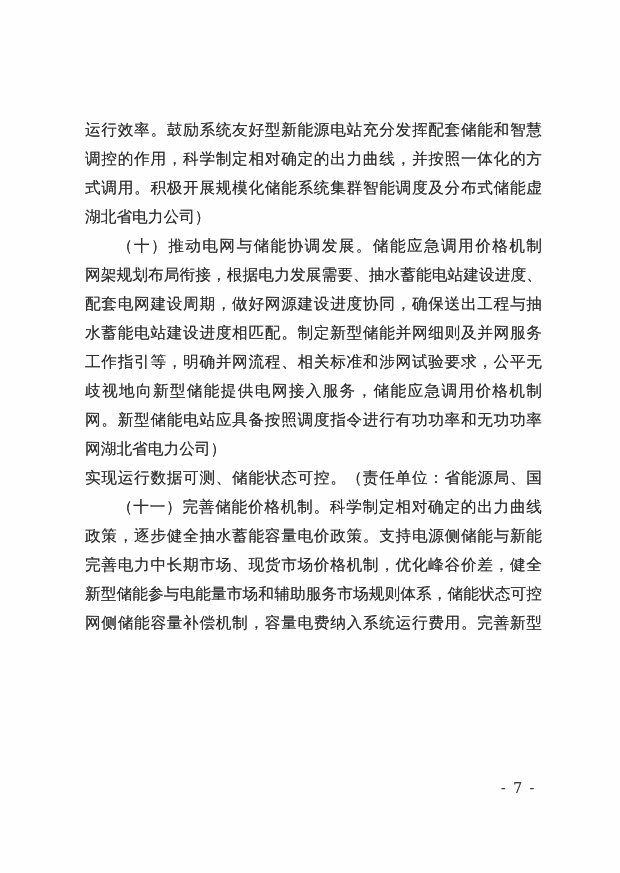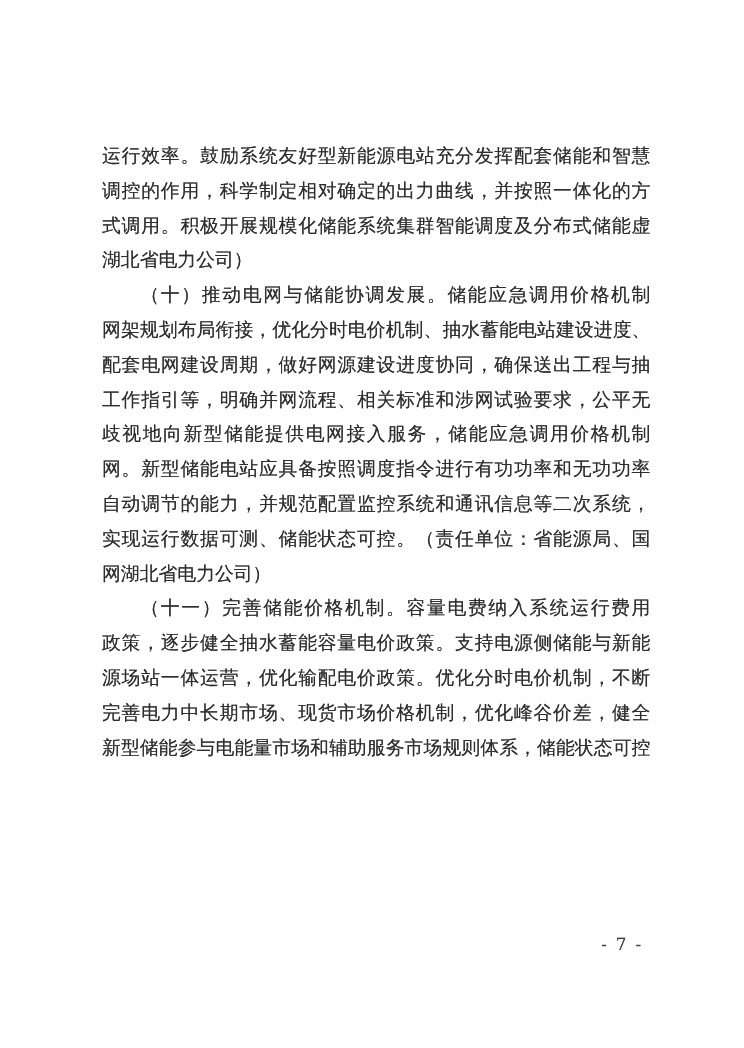--- a/index.html
+++ b/index.html
@@ -55,28 +55,28 @@
 </head>
 <body>
 
 <div id="page">
   <div id="doc-body">
       <div class="doc-line"><span class="seg">运行效率。鼓励系统友好型新能源电站充分发挥配套储能和智慧</span></div>
       <div class="doc-line"><span class="seg">调控的作用，科学制定相对确定的出力曲线，并按照一体化的方</span></div>
       <div class="doc-line"><span class="seg">式调用。积极开展规模化储能系统集群智能调度及分布式储能虚</span></div>
       <div class="doc-line no-fill"><span class="seg">湖北省电力公司）</span></div>
       <div class="doc-line indent"><span class="seg-bold">（十）推动电网与储能协调发展。</span><span class="seg">储能应急调用价格机制</span></div>
-      <div class="doc-line"><span class="seg">网架规划布局衔接，优化分时电价机制、抽水蓄能电站建设进度、</span></div>
+      <div class="doc-line"><span class="seg">网架规划布局衔接，根据电力发展需要、抽水蓄能电站建设进度、</span></div>
       <div class="doc-line"><span class="seg">配套电网建设周期，做好网源建设进度协同，确保送出工程与抽</span></div>
+      <div class="doc-line"><span class="seg">水蓄能电站建设进度相匹配。制定新型储能并网细则及并网服务</span></div>
       <div class="doc-line"><span class="seg">工作指引等，明确并网流程、相关标准和涉网试验要求，公平无</span></div>
       <div class="doc-line"><span class="seg">歧视地向新型储能提供电网接入服务，储能应急调用价格机制</span></div>
       <div class="doc-line"><span class="seg">网。新型储能电站应具备按照调度指令进行有功功率和无功功率</span></div>
-      <div class="doc-line"><span class="seg">自动调节的能力，并规范配置监控系统和通讯信息等二次系统，</span></div>
+      <div class="doc-line no-fill"><span class="seg">网湖北省电力公司）</span></div>
       <div class="doc-line"><span class="seg">实现运行数据可测、储能状态可控。（责任单位：省能源局、国</span></div>
-      <div class="doc-line no-fill"><span class="seg">网湖北省电力公司）</span></div>
-      <div class="doc-line indent"><span class="seg-bold">（十一）完善储能价格机制。</span><span class="seg">容量电费纳入系统运行费用</span></div>
+      <div class="doc-line indent"><span class="seg-bold">（十一）完善储能价格机制。</span><span class="seg">科学制定相对确定的出力曲线</span></div>
       <div class="doc-line"><span class="seg">政策，逐步健全抽水蓄能容量电价政策。支持电源侧储能与新能</span></div>
-      <div class="doc-line"><span class="seg">源场站一体运营，优化输配电价政策。优化分时电价机制，不断</span></div>
       <div class="doc-line"><span class="seg">完善电力中长期市场、现货市场价格机制，优化峰谷价差，健全</span></div>
       <div class="doc-line"><span class="seg">新型储能参与电能量市场和辅助服务市场规则体系，储能状态可控</span></div>
+      <div class="doc-line"><span class="seg">网侧储能容量补偿机制，容量电费纳入系统运行费用。完善新型</span></div>
     </div>
   <div id="page-number">- 7 -</div>
 </div>
 
 </body></html>

